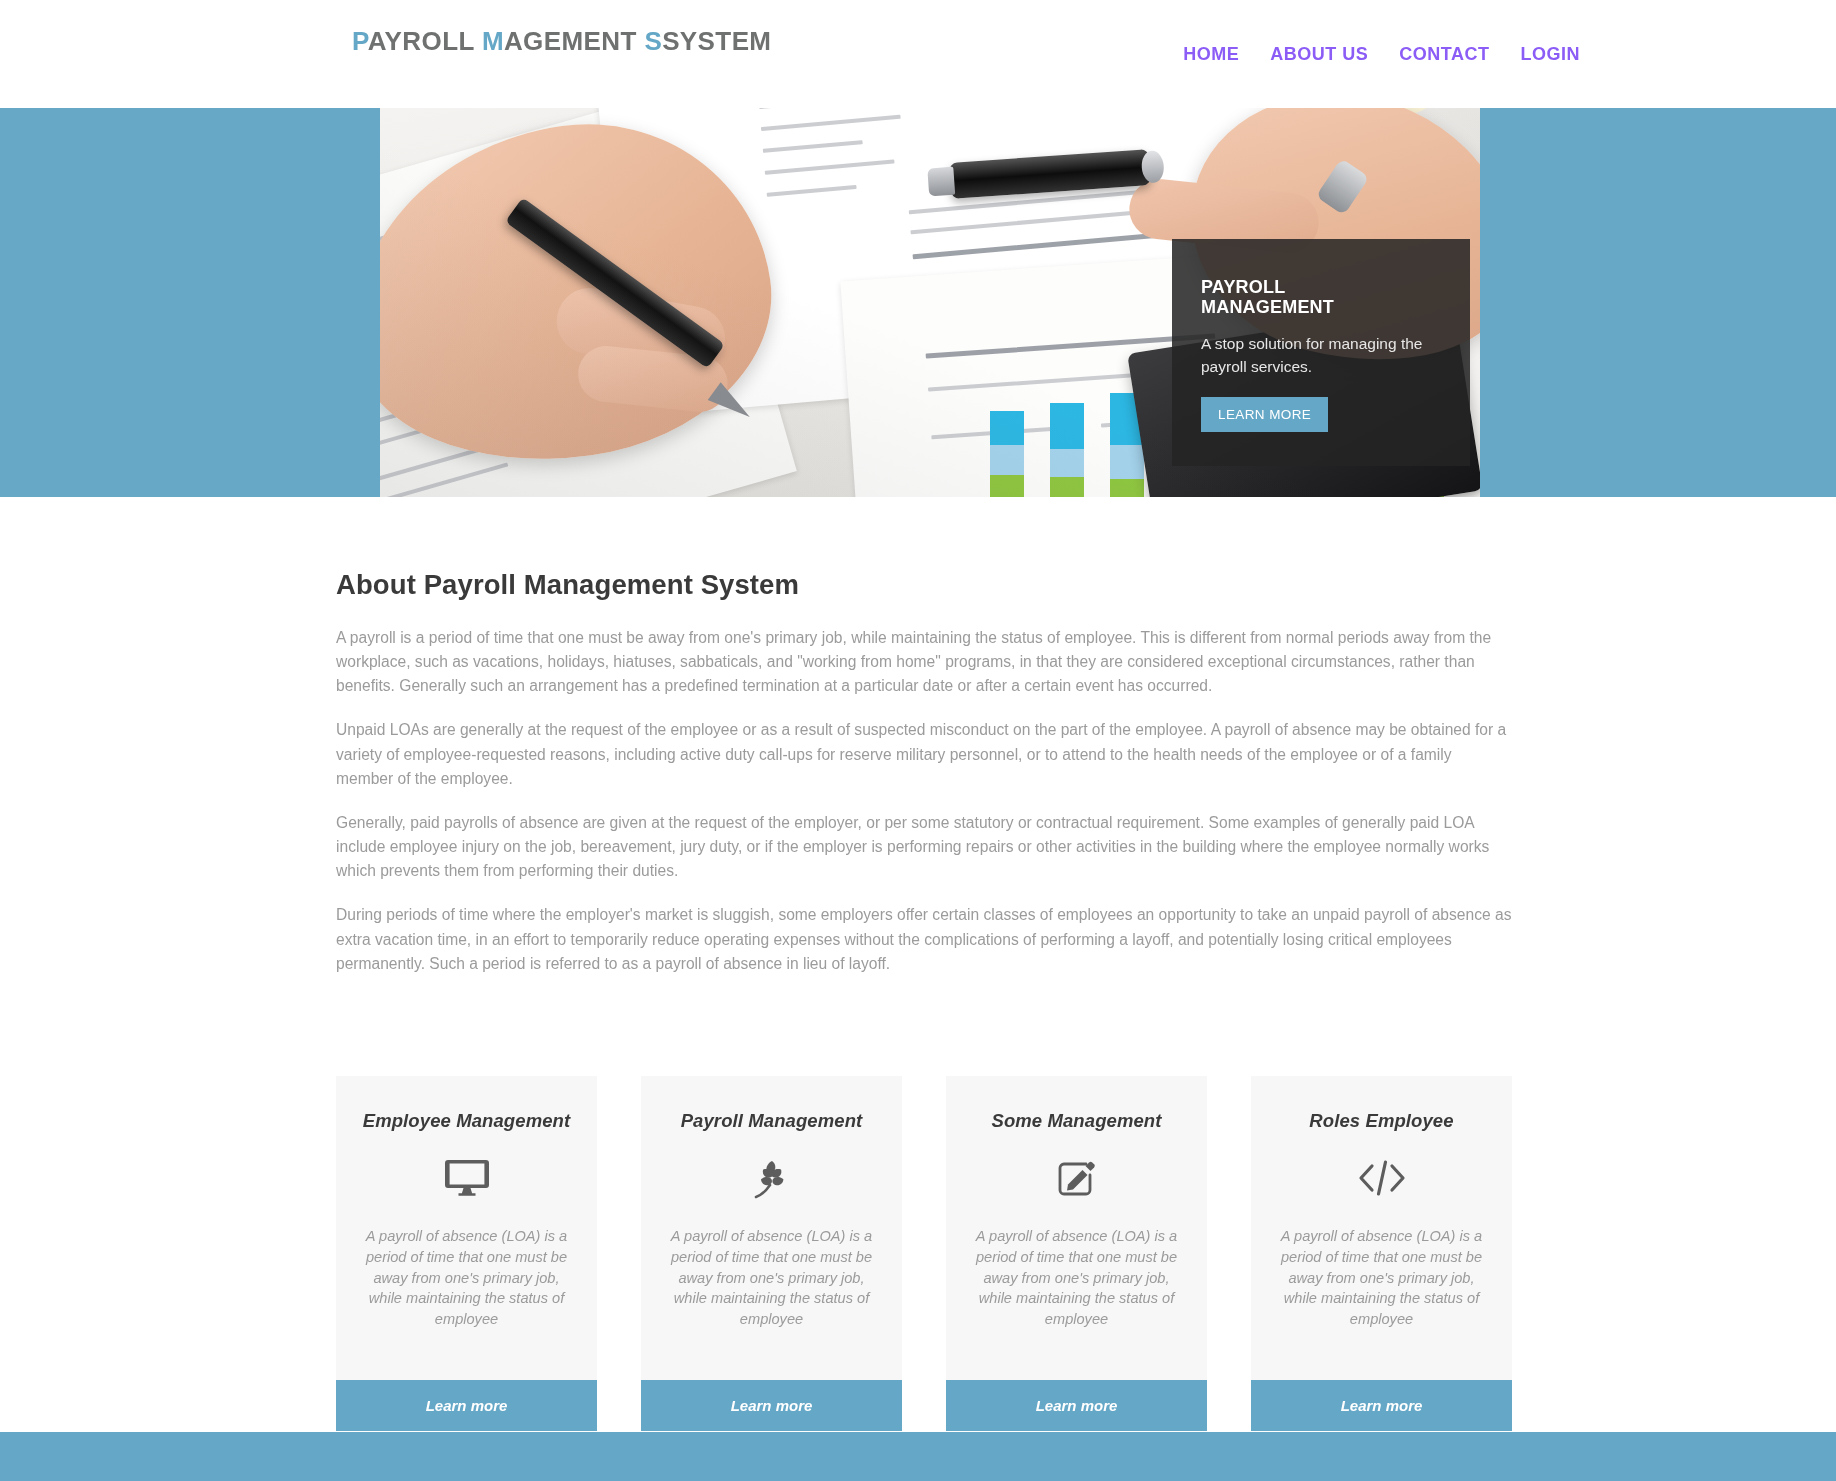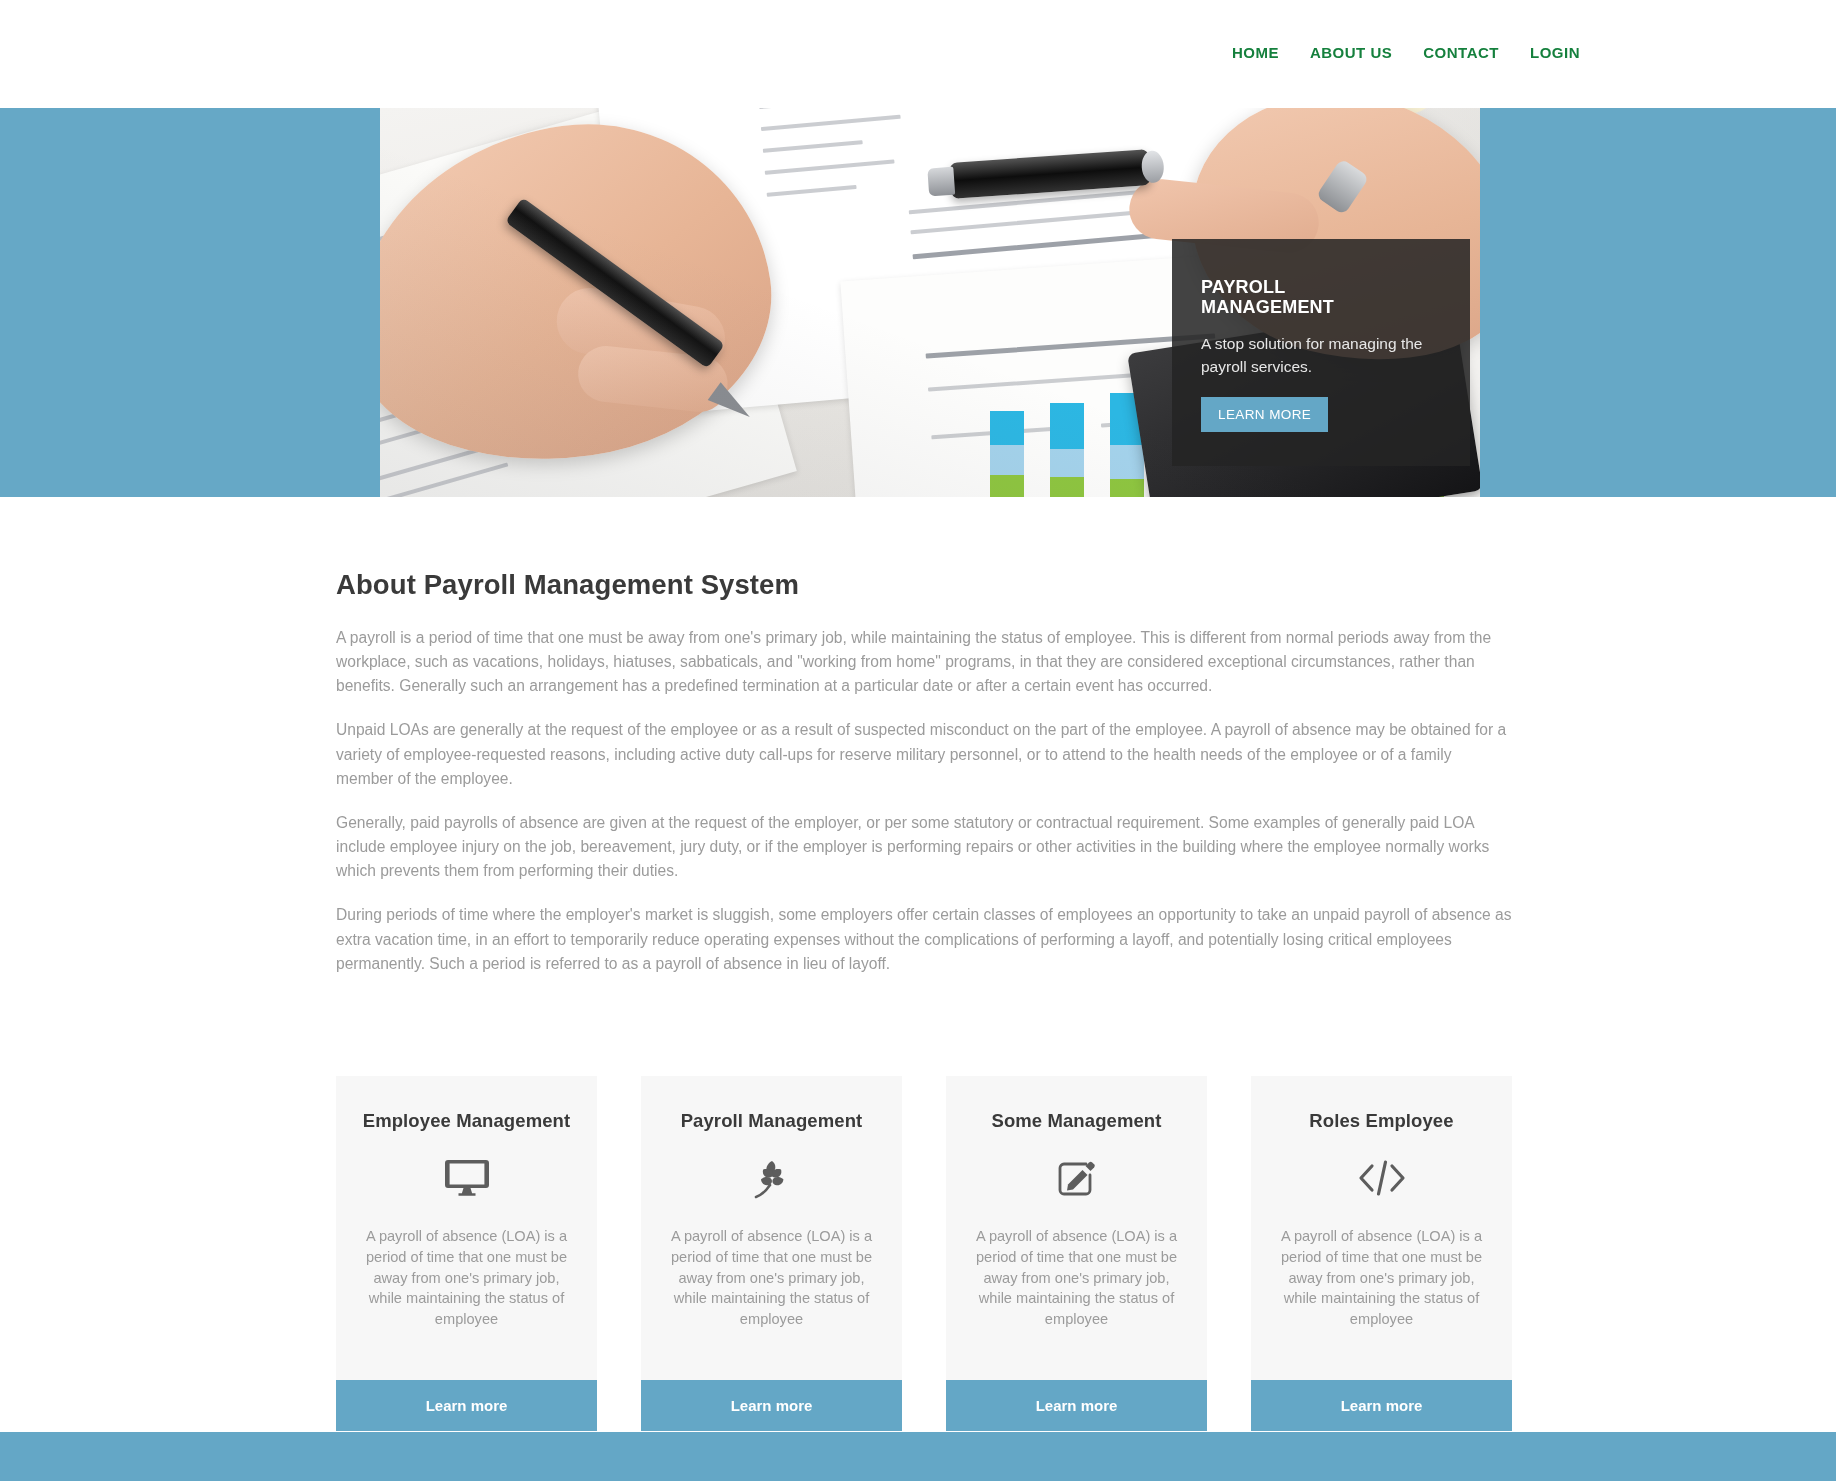--- a/index.html
+++ b/index.html
@@ -35,24 +35,24 @@
 
   .mainnav {
     position: absolute;
     right: 256px;
     top: 44px;
     display: flex;
     align-items: center;
     gap: 31px;
   }
   .mainnav a {
-    font-size: 15px;
+    font-size: 18px;
     font-weight: bold;
     letter-spacing: 0.5px;
-    color: #15803d;
+    color: #8b5cf6;
     text-decoration: none;
     white-space: nowrap;
   }
 
   
   .hero {
     position: relative;
     height: 389px;
     background: #66a8c6;
     overflow: hidden;
@@ -247,20 +247,21 @@
     line-height: 1.55;
     color: #9b9b9b;
     margin-bottom: 20px;
   }
 
   
   .cards {
     display: flex;
     gap: 44px;
     margin-top: 100px;
+    font-style: italic;
   }
   .card {
     width: 265px;
     background: #f7f7f7;
     display: flex;
     flex-direction: column;
   }
   .card-body {
     padding: 34px 22px 30px 22px;
     text-align: center;
@@ -313,20 +314,23 @@
     height: 49px;
     background: #64a7c6;
   }
 </style>
 </head>
 <body>
 
 <div class="page">
 
   <div class="header">
+    <div class="brand">
+      <span class="accent">P</span><span>AYROLL </span><span class="accent">M</span><span>AGEMENT </span><span class="accent">S</span><span>SYSTEM</span>
+    </div>
 
     <nav class="mainnav">
       <a href="#">HOME</a>
       <a href="#">ABOUT US</a>
       <a href="#">CONTACT</a>
       <a href="#">LOGIN</a>
     </nav>
   </div>
 
   <div class="hero">

